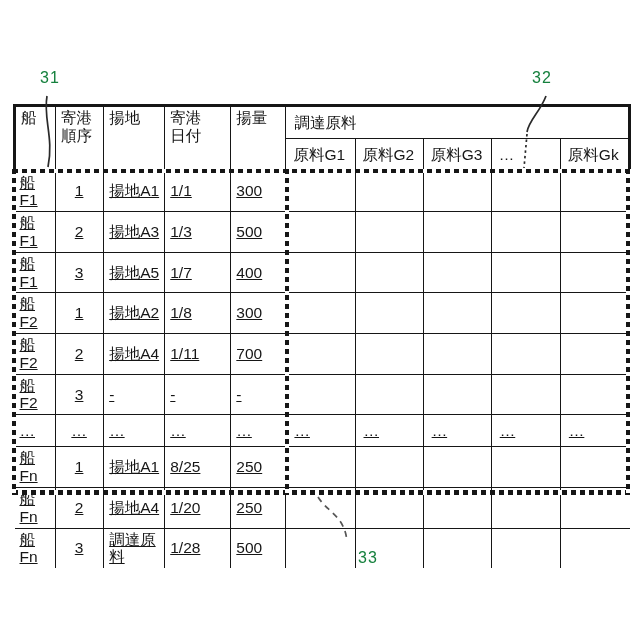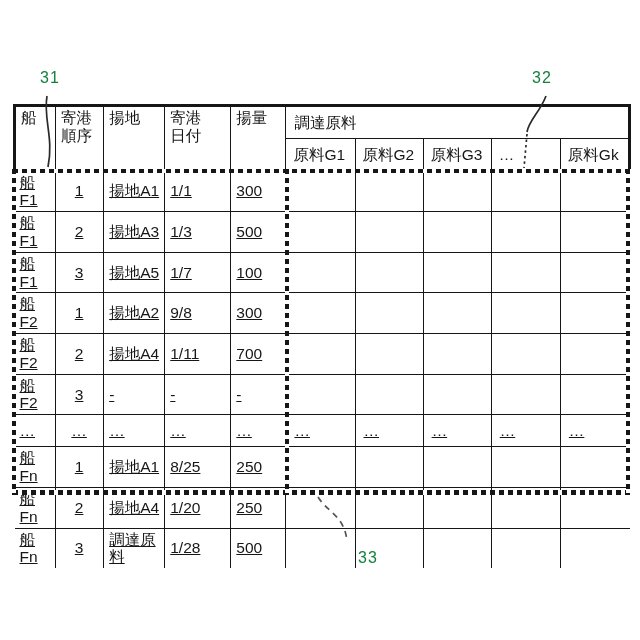--- a/index.html
+++ b/index.html
@@ -126,32 +126,32 @@
           <td class="c6 m"></td>
           <td class="c7 m"></td>
           <td class="c8 m"></td>
           <td class="c9 m"></td>
         </tr>
         <tr>
           <td class="c0">船F1</td>
           <td class="c1">3</td>
           <td class="c2">揚地A5</td>
           <td class="c3">1/7</td>
-          <td class="c4">100</td>
+          <td class="c4">400</td>
           <td class="c5 m"></td>
           <td class="c6 m"></td>
           <td class="c7 m"></td>
           <td class="c8 m"></td>
           <td class="c9 m"></td>
         </tr>
         <tr>
           <td class="c0">船F2</td>
           <td class="c1">1</td>
           <td class="c2">揚地A2</td>
-          <td class="c3">9/8</td>
+          <td class="c3">1/8</td>
           <td class="c4">300</td>
           <td class="c5 m"></td>
           <td class="c6 m"></td>
           <td class="c7 m"></td>
           <td class="c8 m"></td>
           <td class="c9 m"></td>
         </tr>
         <tr>
           <td class="c0">船F2</td>
           <td class="c1">2</td>

